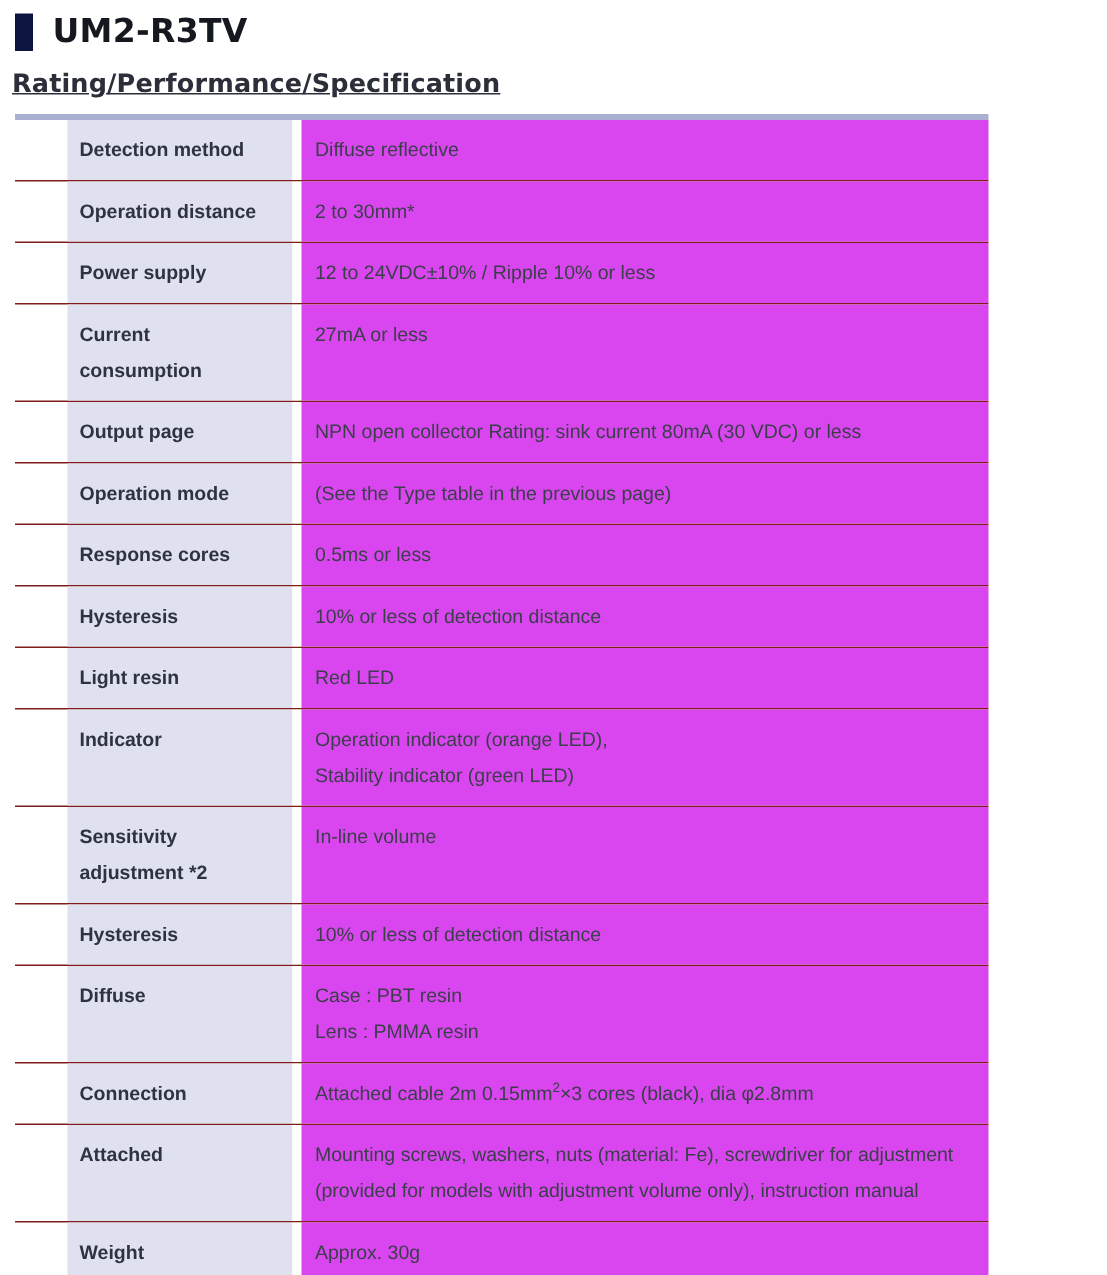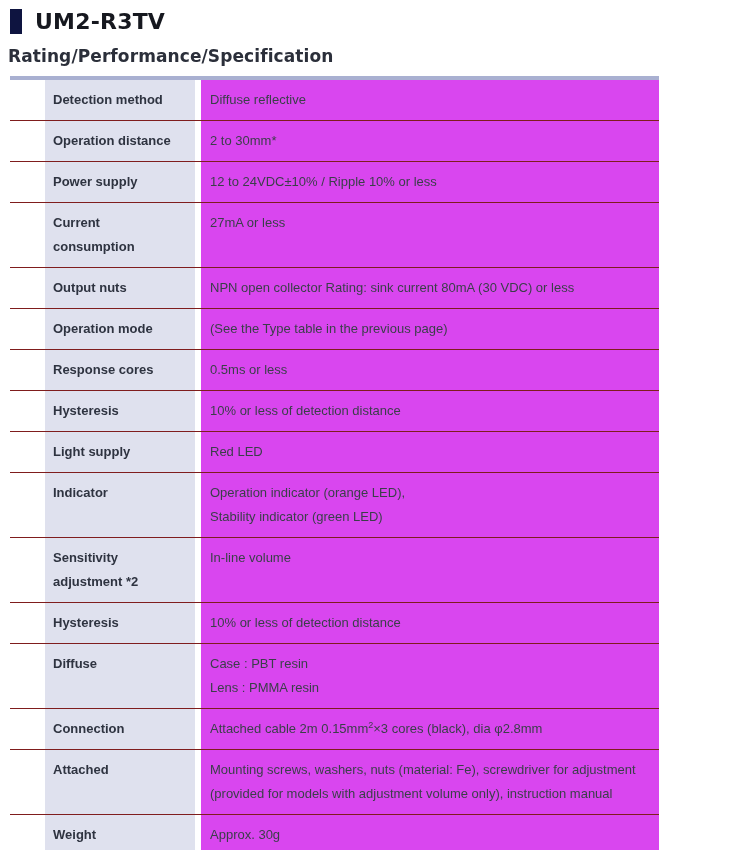--- a/index.html
+++ b/index.html
@@ -41,20 +41,21 @@
     color: #16181f;
     letter-spacing: 0.2px;
   }
   h2.section-title {
     margin: 11px 0 0 8px;
     font-family: "DejaVu Sans", "Liberation Sans", sans-serif;
     font-size: 17px;
     font-weight: bold;
     color: #2b2f3a;
     letter-spacing: 0.1px;
+    text-decoration: underline;
   }
   
   .spec-table {
     margin: 10px 0 0 10px;
     width: 649px;
     border-top: 4px solid #a9b0d1;
   }
   .row {
     display: flex;
     align-items: stretch;
@@ -132,21 +133,21 @@
       </div>
       <div class="row">
         <div class="label-cell">Current
 consumption</div>
         <div class="col-gap"></div>
         <div class="value-cell">
           <div class="value-line">27mA or less</div>
         </div>
       </div>
       <div class="row">
-        <div class="label-cell">Output nuts</div>
+        <div class="label-cell">Output page</div>
         <div class="col-gap"></div>
         <div class="value-cell">
           <div class="value-line">NPN open collector Rating: sink current 80mA (30 VDC) or less</div>
         </div>
       </div>
       <div class="row">
         <div class="label-cell">Operation mode</div>
         <div class="col-gap"></div>
         <div class="value-cell">
           <div class="value-line">(See the Type table in the previous page)</div>
@@ -160,21 +161,21 @@
         </div>
       </div>
       <div class="row">
         <div class="label-cell">Hysteresis</div>
         <div class="col-gap"></div>
         <div class="value-cell">
           <div class="value-line">10% or less of detection distance</div>
         </div>
       </div>
       <div class="row">
-        <div class="label-cell">Light supply</div>
+        <div class="label-cell">Light resin</div>
         <div class="col-gap"></div>
         <div class="value-cell">
           <div class="value-line">Red LED</div>
         </div>
       </div>
       <div class="row">
         <div class="label-cell">Indicator</div>
         <div class="col-gap"></div>
         <div class="value-cell">
           <div class="value-line">Operation indicator (orange LED),</div>

